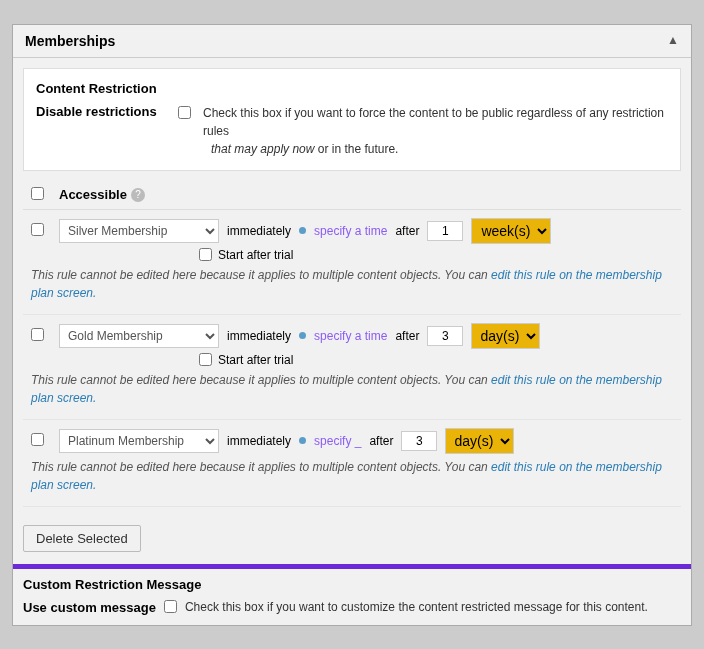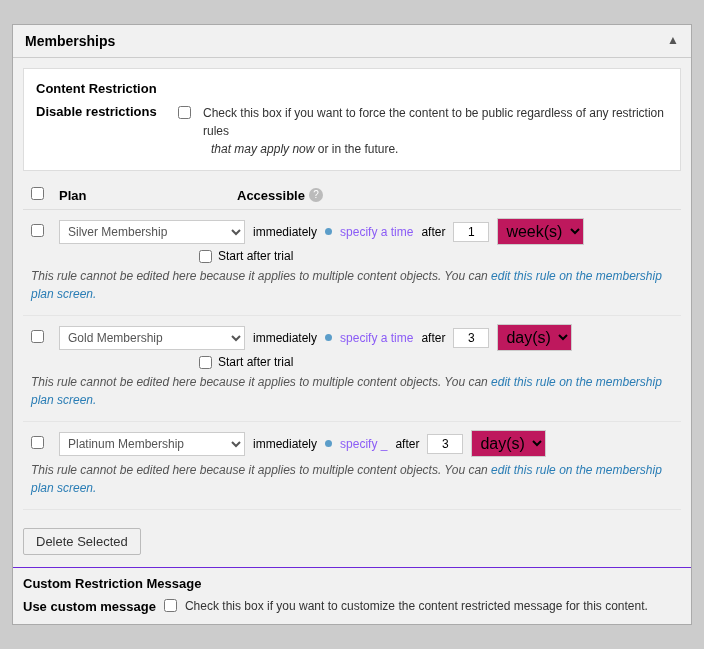--- a/index.html
+++ b/index.html
@@ -98,21 +98,21 @@
       padding: 8px 8px 4px 8px;
       border-bottom: 1px solid #e5e5e5;
     }
     .membership-main-row {
       display: flex;
       align-items: center;
       gap: 8px;
       margin-bottom: 4px;
     }
     .plan-select {
-      width: 186px;
+      width: 160px;
       padding: 3px 4px;
       font-size: 12px;
       border: 1px solid #ccc;
       background: #fff;
       color: #555;
     }
     .radio-immediately {
       font-size: 12px;
       cursor: pointer;
     }
@@ -134,23 +134,24 @@
     }
     .number-input {
       width: 36px;
       padding: 2px 4px;
       font-size: 12px;
       border: 1px solid #ccc;
       text-align: center;
     }
     .period-select {
       padding: 3px 4px;
-      font-size: 16px;
+      font-size: 14px;
       border: 1px solid #ccc;
-      background: #be185d;
+      background: #eab308;
+      text-align: right;
     }
     .trial-row {
       display: flex;
       align-items: center;
       gap: 6px;
       margin-left: 168px;
       margin-bottom: 4px;
     }
     .trial-label {
       font-size: 12px;
@@ -186,21 +187,21 @@
       background: #f1f1f1;
       color: #333;
       border: 1px solid #bbb;
       padding: 5px 12px;
       font-size: 13px;
       cursor: pointer;
       border-radius: 2px;
     }
     .custom-restriction-section {
       padding: 8px 4px 10px 10px;
-      border-top: 1px solid #6d28d9;
+      border-top: 5px solid #6d28d9;
       margin-top: 4px;
     }
     .custom-title {
       font-weight: bold;
       font-size: 13px;
       margin-bottom: 8px;
     }
     .custom-row {
       display: flex;
       align-items: flex-start;
@@ -235,23 +236,20 @@
         <em>that may apply now</em><span> or in the future.</span>
       </span>
     </div>
   </div>
 
   <div class="table-area">
     <div class="table-header-row">
       <div class="col-check">
         <input type="checkbox" style="">
       </div>
-      <div class="col-plan">
-        <span class="header-label">Plan</span>
-      </div>
       <div class="col-accessible">
         <span class="header-label">Accessible</span>
         <span class="info-icon">?</span>
       </div>
     </div>
 
     <div class="membership-row-group">
       <div class="membership-main-row">
         <div class="col-check">
           <input type="checkbox" style="">

